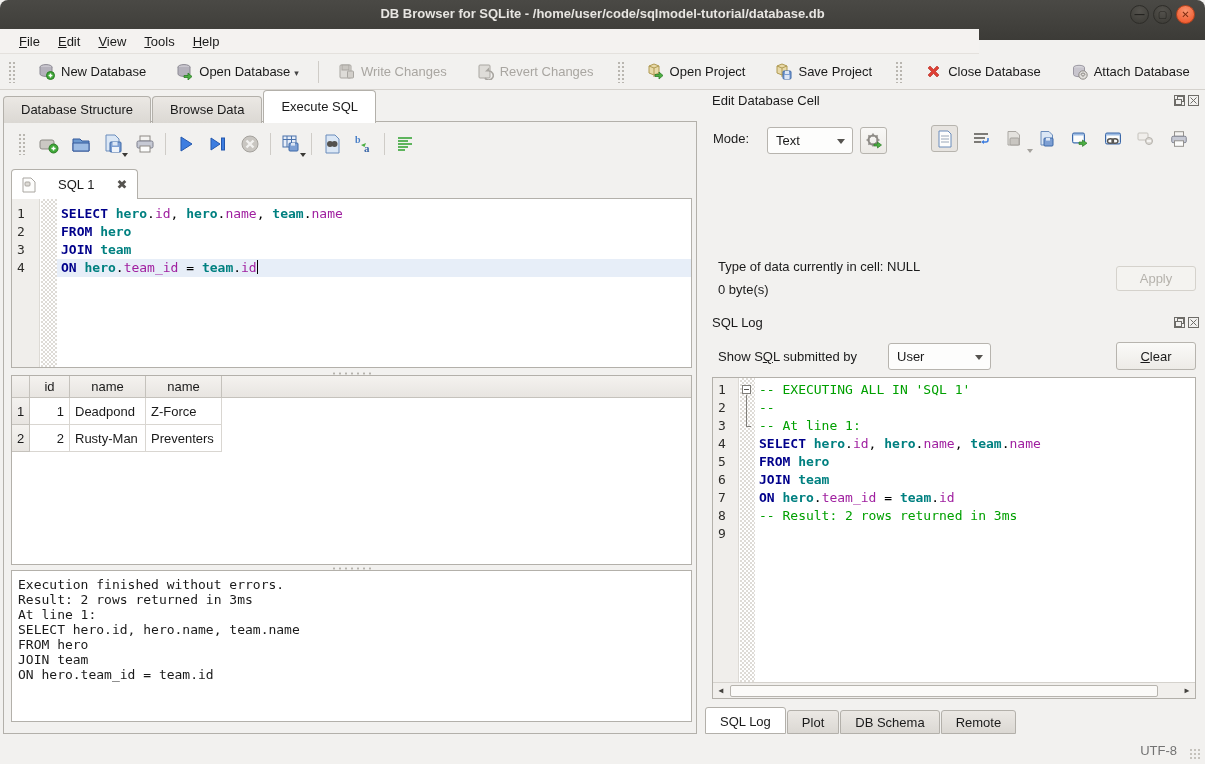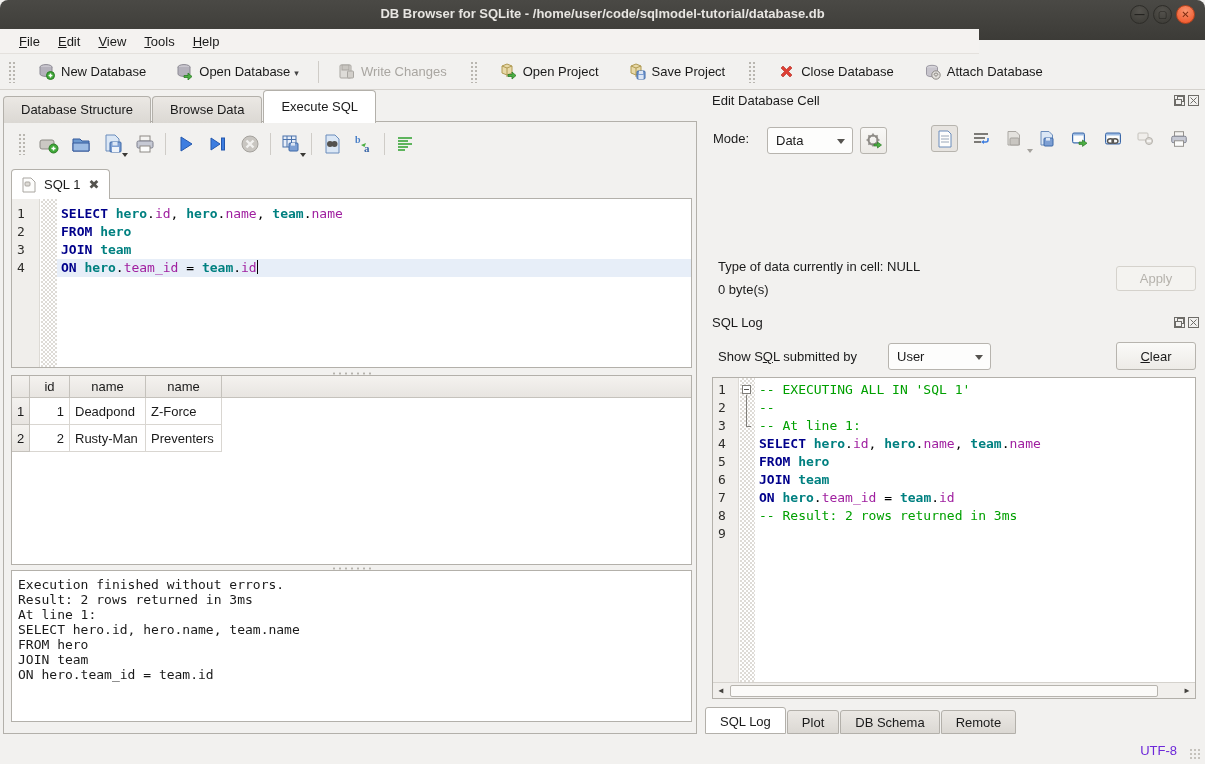--- a/index.html
+++ b/index.html
@@ -38,21 +38,21 @@
 
 
 .pane { position:absolute; left:3px; top:121px; width:694px; height:613px; border:1px solid #b3b0aa; background:#f2f1ef; }
 
 
 .sqltoolbar { position:absolute; left:6px; top:10px; display:flex; align-items:center; }
 .sqltoolbar .icon22 { width:24px; height:24px; display:flex; align-items:center; justify-content:center; margin:0 4px; position:relative; }
 .mini-drop { position:absolute; right:-3px; bottom:-1px; width:0; height:0; border-left:3.5px solid transparent; border-right:3.5px solid transparent; border-top:4px solid #3a3935; }
 
 
-.sqltab { position:absolute; left:7px; top:47px; height:30px; padding:0 10px; background:#ffffff; border:1px solid #b3b0aa; border-bottom:none; border-radius:4px 4px 0 0; display:flex; align-items:center; gap:8px; z-index:2; }
+.sqltab { position:absolute; left:7px; top:47px; height:30px; padding:0 10px; background:#ffffff; border:1px solid #b3b0aa; border-bottom:none; border-radius:4px 4px 0 0; display:flex; align-items:center; gap:22px; z-index:2; }
 
 
 .editor { position:absolute; left:7px; top:76px; width:681px; height:170px; background:#ffffff; border:1px solid #b3b0aa; font-family:"DejaVu Sans Mono",monospace; font-size:13px; line-height:18px; }
 .ed-gutter { position:absolute; left:0; top:0; bottom:0; width:28px; background:#f0eeeb; border-right:1px solid #dddad5; padding-top:6px; }
 .ed-gutter div, .log-gutter div { height:18px; padding-left:5px; color:#2e2d2a; }
 .ed-fold { position:absolute; left:29px; top:0; bottom:0; width:16px; background:repeating-conic-gradient(#dedbd6 0% 25%, #ffffff 0% 50%) 0 0 / 4px 4px; }
 .ed-lines { position:absolute; left:45px; top:6px; right:0; }
 .ed-line { position:relative; height:18px; white-space:pre; padding-left:4px; }
 .ed-line.current { background:#e7eef8; }
 .caret { display:inline-block; width:1px; height:14px; background:#000; vertical-align:-2px; }
@@ -116,21 +116,21 @@
 
 .hscroll { position:absolute; left:0; right:0; bottom:0; height:16px; background:#f1efec; border-top:1px solid #d5d2cd; }
 .hs-arrow { position:absolute; top:1px; width:16px; height:14px; display:flex; align-items:center; justify-content:center; font-size:8px; color:#44423e; }
 .hs-thumb { position:absolute; left:17px; top:2px; width:428px; height:12px; background:#fbfaf8; border:1px solid #b7b4ae; border-radius:2px; }
 
 .bottomtabs { position:absolute; left:2px; top:617px; display:flex; align-items:flex-end; height:27px; }
 .btab { height:24px; padding:4px 14px 0; background:linear-gradient(#ebe8e4,#dbd8d3); border:1px solid #b3b0aa; border-radius:3px 3px 0 0; margin-right:1px; }
 .btab.active { height:27px; padding-top:6px; background:#ffffff; }
 
 .statusbar { position:absolute; left:0; top:736px; width:1205px; height:28px; }
-.encoding { position:absolute; right:28px; top:7px; color:#6d28d9; }
+.encoding { position:absolute; right:28px; top:7px; color:#737373; }
 .grip { position:absolute; right:4px; bottom:4px; width:12px; height:12px; background-image:radial-gradient(circle,#c5c2bc 1px,rgba(0,0,0,0) 1.2px); background-size:4px 4px; }
 
 svg { display:block; }
 </style>
 </head>
 <body>
 
 <div class="window">
 
   <div class="titlebar">
@@ -181,20 +181,30 @@
     <div class="tb-sep"></div>
     <div class="tb-btn disabled">
       <span class="icon16">
           <svg width="17" height="17" viewBox="0 0 17 17">
             <rect x="2" y="2" width="11" height="13" rx="1" fill="#dedcd8" stroke="#a9a6a1"></rect>
             <rect x="4" y="2" width="7" height="5" fill="#c9c6c1" stroke="#a9a6a1"></rect>
             <rect x="9.5" y="8" width="6" height="7" rx="1" fill="#d2cfca" stroke="#a9a6a1"></rect>
           </svg>
         </span>
       <span>Write Changes</span>
+    </div>
+    <div class="tb-btn disabled">
+      <span class="icon16">
+          <svg width="17" height="17" viewBox="0 0 17 17">
+            <rect x="2" y="2" width="11" height="13" rx="1" fill="#dedcd8" stroke="#a9a6a1"></rect>
+            <path d="M12 8 a4.5 4.5 0 1 1 -4 7" fill="none" stroke="#a9a6a1" stroke-width="1.6"></path>
+            <path d="M12 4.5 l0 4 -4 0 z" fill="#a9a6a1"></path>
+          </svg>
+        </span>
+      <span>Revert Changes</span>
     </div>
     <div class="tb-handle"></div>
     <div class="tb-btn">
       <span class="icon16">
           <svg width="17" height="17" viewBox="0 0 17 17">
             <path d="M2 3 l5-2 5 2 v7 l-5 2 -5-2 z" fill="#e8d9a8" stroke="#b09a52"></path>
             <path d="M2 3 l5 2 5-2 M7 5 v9" fill="none" stroke="#b09a52"></path>
             <path d="M8 11.5 h4 v-2.5 l4 3.5 -4 3.5 v-2.5 h-4 z" fill="#4caf42" stroke="#2c7b26" stroke-width="0.8"></path>
           </svg>
         </span>
@@ -395,21 +405,21 @@
           </svg>
         </div>
       <div class="dock-btn">
           <svg width="9" height="9" viewBox="0 0 9 9">
             <path d="M1.5 1.5 L7.5 7.5 M7.5 1.5 L1.5 7.5" stroke="#6e6c68"></path>
           </svg>
         </div>
     </div>
     <div class="modelabel">Mode:</div>
     <div class="combo" style="left:64px; top:37px; width:86px;">
-      <span>Data</span>
+      <span>Text</span>
       <span class="arrow"></span>
     </div>
     <div class="btn27" style="left:157px; top:37px;">
       <svg width="18" height="18" viewBox="0 0 18 18">
           <circle cx="8" cy="8" r="4.5" fill="none" stroke="#8d8a85" stroke-width="2"></circle>
           <path d="M8 1.5 v3 M8 11.5 v3 M1.5 8 h3 M11.5 8 h3 M3.4 3.4 l2.1 2.1 M10.5 10.5 l2.1 2.1 M12.6 3.4 l-2.1 2.1 M5.5 10.5 l-2.1 2.1" stroke="#8d8a85" stroke-width="1.6"></path>
           <path d="M9 12 h3.5 v-2 l4 3 -4 3 v-2 h-3.5 z" fill="#4caf42" stroke="#2c7b26" stroke-width="0.7"></path>
         </svg>
     </div>
     <div class="cellicons" style="left:228px;">

